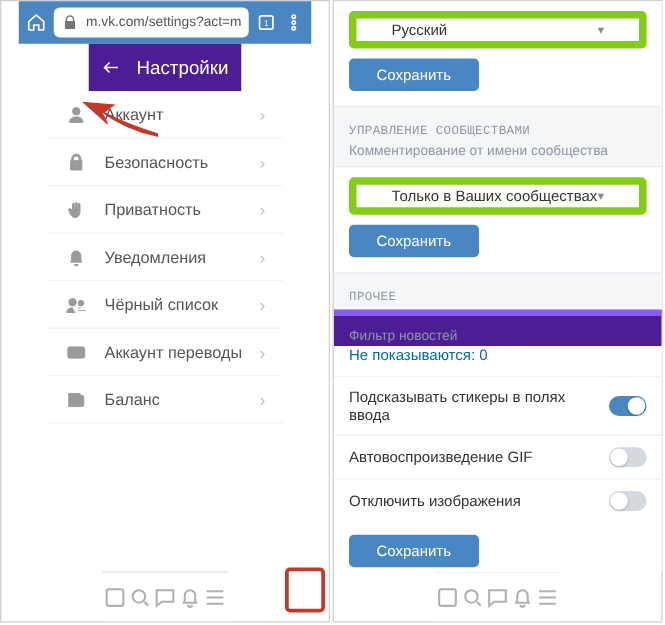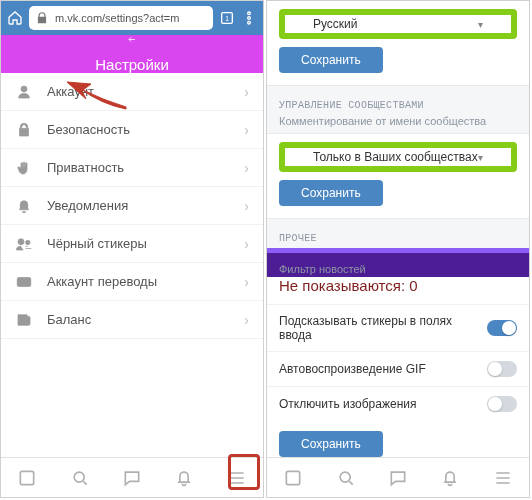--- a/index.html
+++ b/index.html
@@ -1,46 +1,46 @@
 <!DOCTYPE html>
 <html><head>
 <meta charset="utf-8">
 <style>
   * { box-sizing: border-box; margin: 0; padding: 0; font-family: -apple-system, Helvetica, Arial, sans-serif; }
   body { background: #fff; width: 532px; height: 500px; display: flex; }
-  .phone { width: 264px; height: 498px; border: 1px solid #d0d0d0; display: flex; flex-direction: column; position: relative; background: #fff; }
+  .phone { width: 264px; height: 498px; border: 1px solid #d0d0d0; display: flex; flex-direction: column; position: relative; background: #fff; align-items: center; }
   .phone.left { margin-right: 2px; }
   
   .browser-bar { height: 34px; background: #4a86c1; display: flex; align-items: center; padding: 0 6px; gap: 6px; color: #fff; }
   .url-pill { flex: 1; background: #fff; border-radius: 5px; height: 24px; display: flex; align-items: center; padding: 0 6px; color: #555; font-size: 11px; gap: 6px; }
   .url-pill .lock svg, .browser-bar svg { display: block; }
   .ic16 { width: 16px; height: 16px; stroke: #fff; fill: none; stroke-width: 2; }
   .ic14 { width: 14px; height: 14px; }
   
-  .title-bar { height: 38px; background: #d946ef; display: flex; align-items: center; padding: 0 10px; gap: 12px; color: #fff; font-size: 15px; flex-direction: column; }
+  .title-bar { height: 38px; background: #4c1d95; display: flex; align-items: center; padding: 0 10px; gap: 12px; color: #fff; font-size: 15px; }
   
   .settings-list { flex: 1; overflow: hidden; background: #fff; }
   .settings-item { display: flex; align-items: center; height: 38px; padding: 0 14px; gap: 14px; font-size: 13px; color: #555; border-bottom: 1px solid #f0f0f0; position: relative; }
   .settings-item svg { width: 18px; height: 18px; stroke: #9a9a9a; fill: #9a9a9a; }
   .settings-item .caret { margin-left: auto; color: #c0c0c0; font-size: 14px; }
   
   .bottom-nav { height: 40px; border-top: 1px solid #e0e0e0; display: flex; align-items: center; justify-content: space-around; background: #fff; }
   .bottom-nav svg { width: 20px; height: 20px; stroke: #b0b0b0; fill: none; stroke-width: 2; }
   
   .red-arrow { position: absolute; pointer-events: none; }
   .red-shape { fill: #c0392b; stroke: #c0392b; }
   
   .right-content { flex: 1; overflow-y: auto; background: #f5f6f8; font-size: 12px; }
   .card { background: #fff; padding: 8px 12px 12px; border-top: 1px solid #e6e8ec; border-bottom: 1px solid #e6e8ec; margin-bottom: 8px; }
   .select-box { border: 6px solid #84cc16; border-radius: 4px; height: 30px; display: flex; align-items: center; padding: 0 28px; font-size: 12px; color: #333; justify-content: space-between; margin-bottom: 8px; background: #fff; }
   .select-box .chev { color: #888; font-size: 10px; }
   .btn-save { background: #4a86c1; color: #fff; border: none; border-radius: 4px; padding: 6px 22px; font-size: 12px; cursor: pointer; }
   .sec-head { font-size: 10px; color: #8d97a3; letter-spacing: .3px; padding: 6px 12px 4px; text-transform: uppercase; font-family: Liberation Mono, monospace; }
   .sec-sub { font-size: 11px; color: #8d97a3; padding: 0 12px 6px; }
-  .filter-val { font-size: 15px; color: #7f1d1d; padding: 0 12px 10px; background: #fff; }
+  .filter-val { font-size: 12px; color: #0369a1; padding: 0 12px 10px; background: #fff; }
   .filter-lbl { font-size: 11px; color: #8d97a3; padding: 10px 12px 2px; background: #4c1d95; border-top: 5px solid #8b5cf6; }
   .toggle-row { display: flex; align-items: center; justify-content: space-between; padding: 9px 12px; background: #fff; font-size: 12px; color: #333; border-top: 1px solid #f0f0f0; }
   .toggle { width: 30px; height: 16px; border-radius: 10px; background: #d3d9de; position: relative; }
   .toggle::after { content:''; width: 14px; height: 14px; background: #fff; border-radius: 50%; position: absolute; top: 1px; left: 1px; box-shadow: 0 1px 2px rgba(0,0,0,.2); }
   .toggle.on { background: #4a86c1; }
   .toggle.on::after { left: auto; right: 1px; }
   .save-block { padding: 10px 12px 12px; background: #fff; border-bottom: 1px solid #e6e8ec; }
   
   .red-box { position: absolute; border: 3px solid #c0392b; border-radius: 4px; pointer-events: none; }
 </style>
@@ -105,21 +105,21 @@
         <svg viewBox="0 0 24 24">
           <path d="M6 17h12l-1-2v-5a5 5 0 0 0-10 0v5zM10 19a2 2 0 0 0 4 0"></path>
         </svg>
     <span>Уведомления</span>
     <span class="caret">›</span>
       </div>
       <div class="settings-item">
         <svg viewBox="0 0 24 24">
           <path d="M8 13a4 4 0 1 0-4-4 4 4 0 0 0 4 4zm0 2c-3 0-6 1.5-6 4v1h9M17 13a3 3 0 1 0-3-3 3 3 0 0 0 3 3zm0 2c-1 0-2 .2-3 .6M14 18h8"></path>
         </svg>
-    <span>Чёрный стикеры</span>
+    <span>Чёрный список</span>
     <span class="caret">›</span>
       </div>
       <div class="settings-item">
         <svg viewBox="0 0 24 24">
           <rect x="3" y="6" width="18" height="12" rx="2"></rect>
           <path d="M3 10h18" stroke="#9a9a9a" stroke-width="2" fill="none"></path>
         </svg>
     <span>Аккаунт переводы</span>
     <span class="caret">›</span>
       </div>

